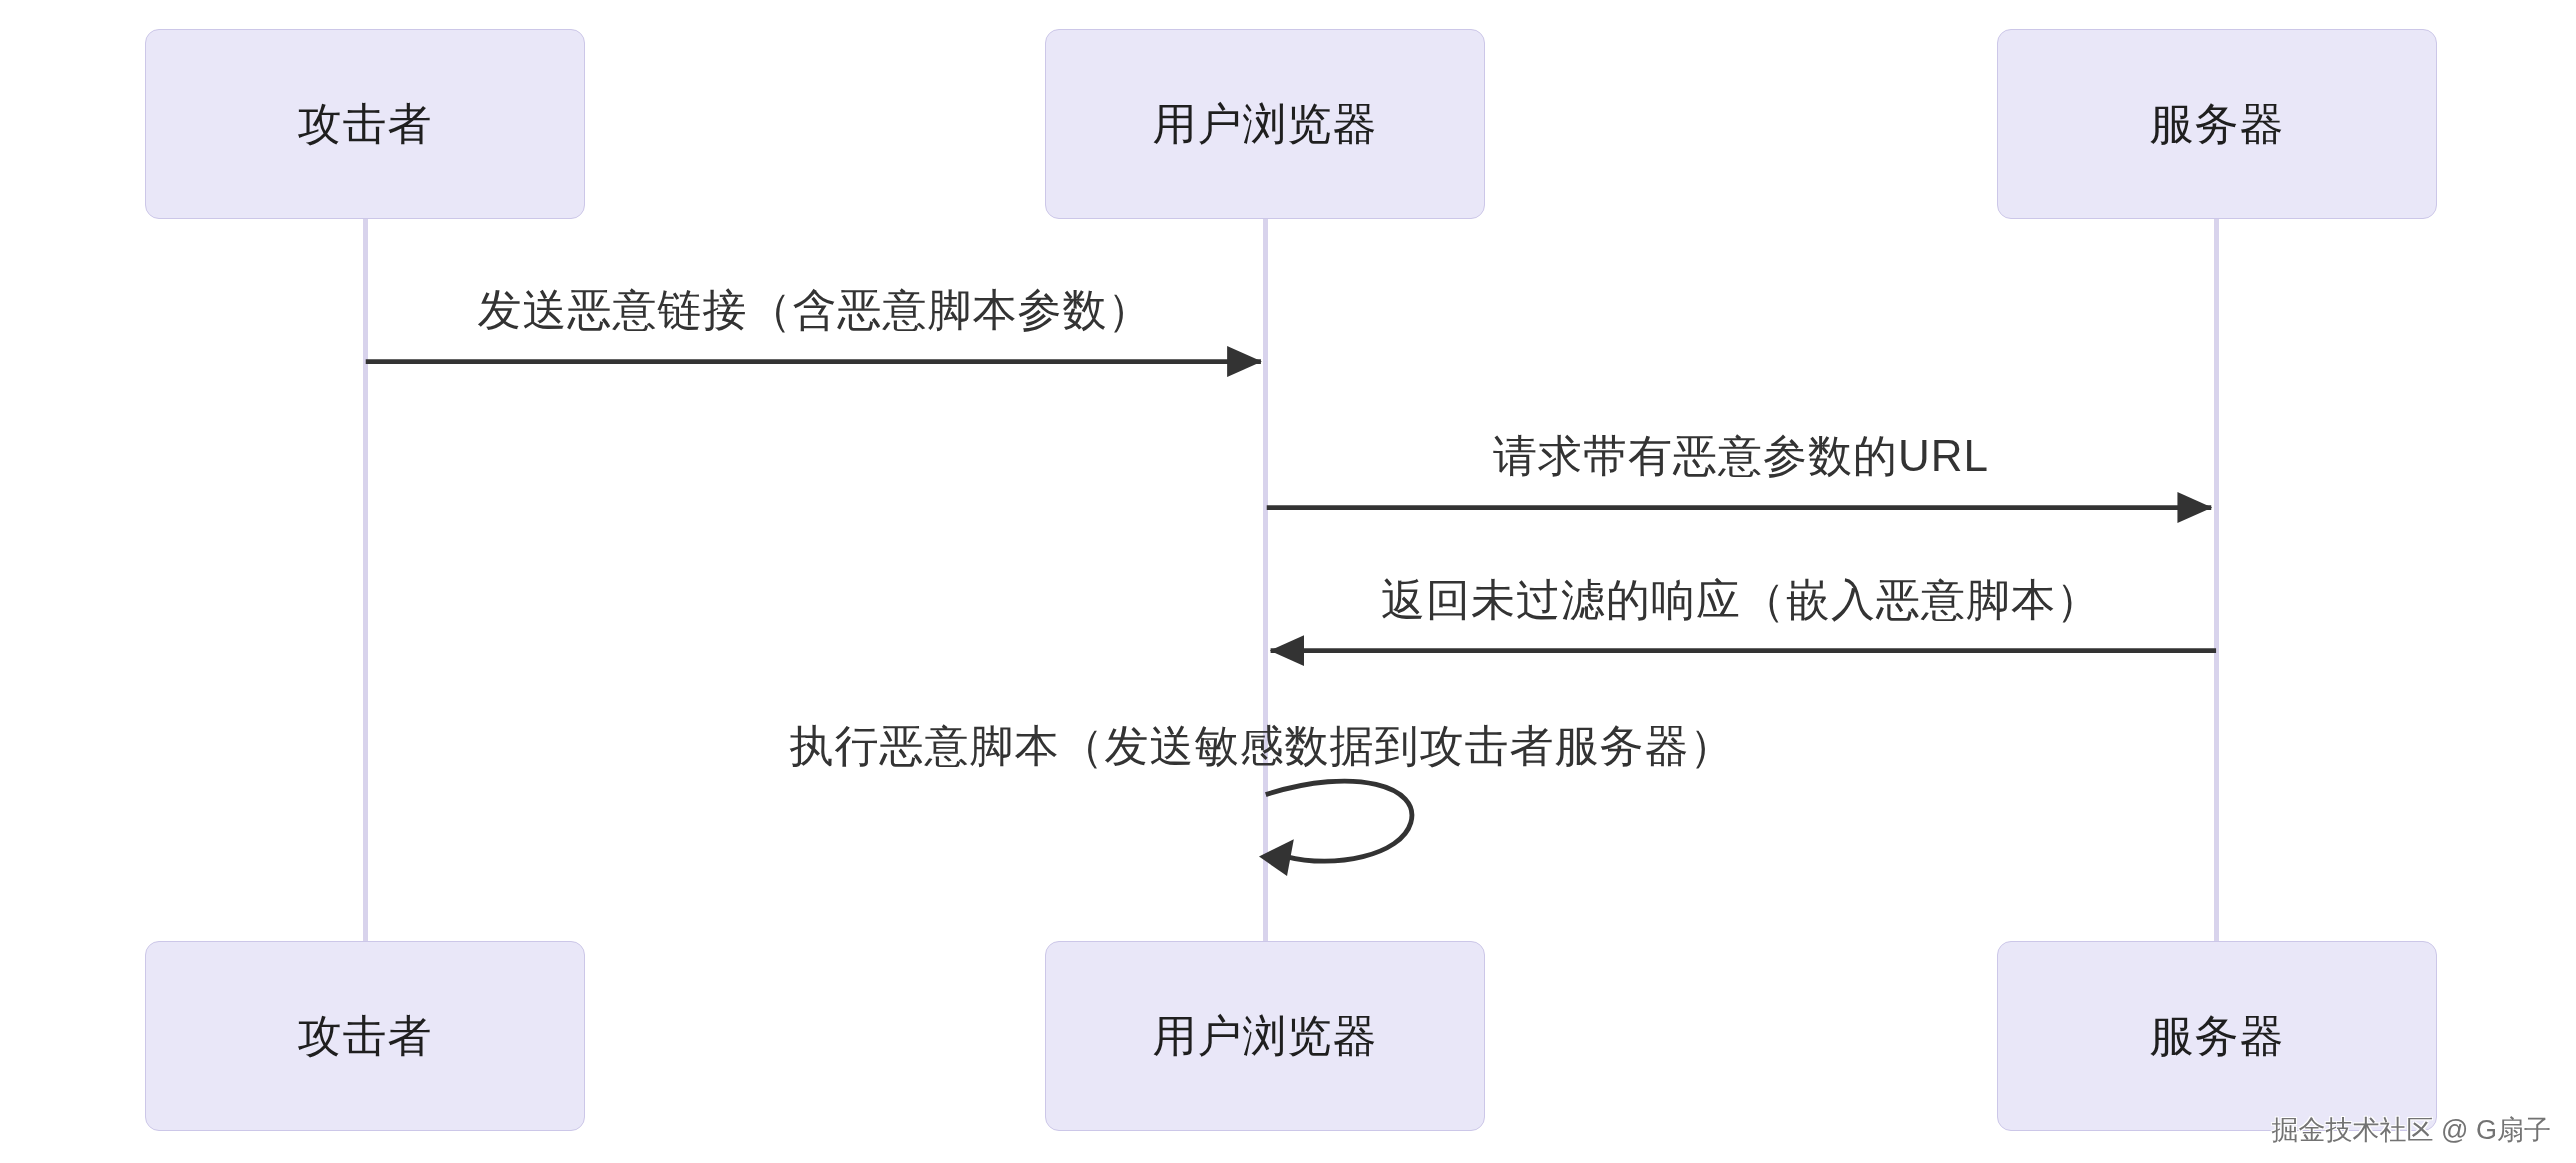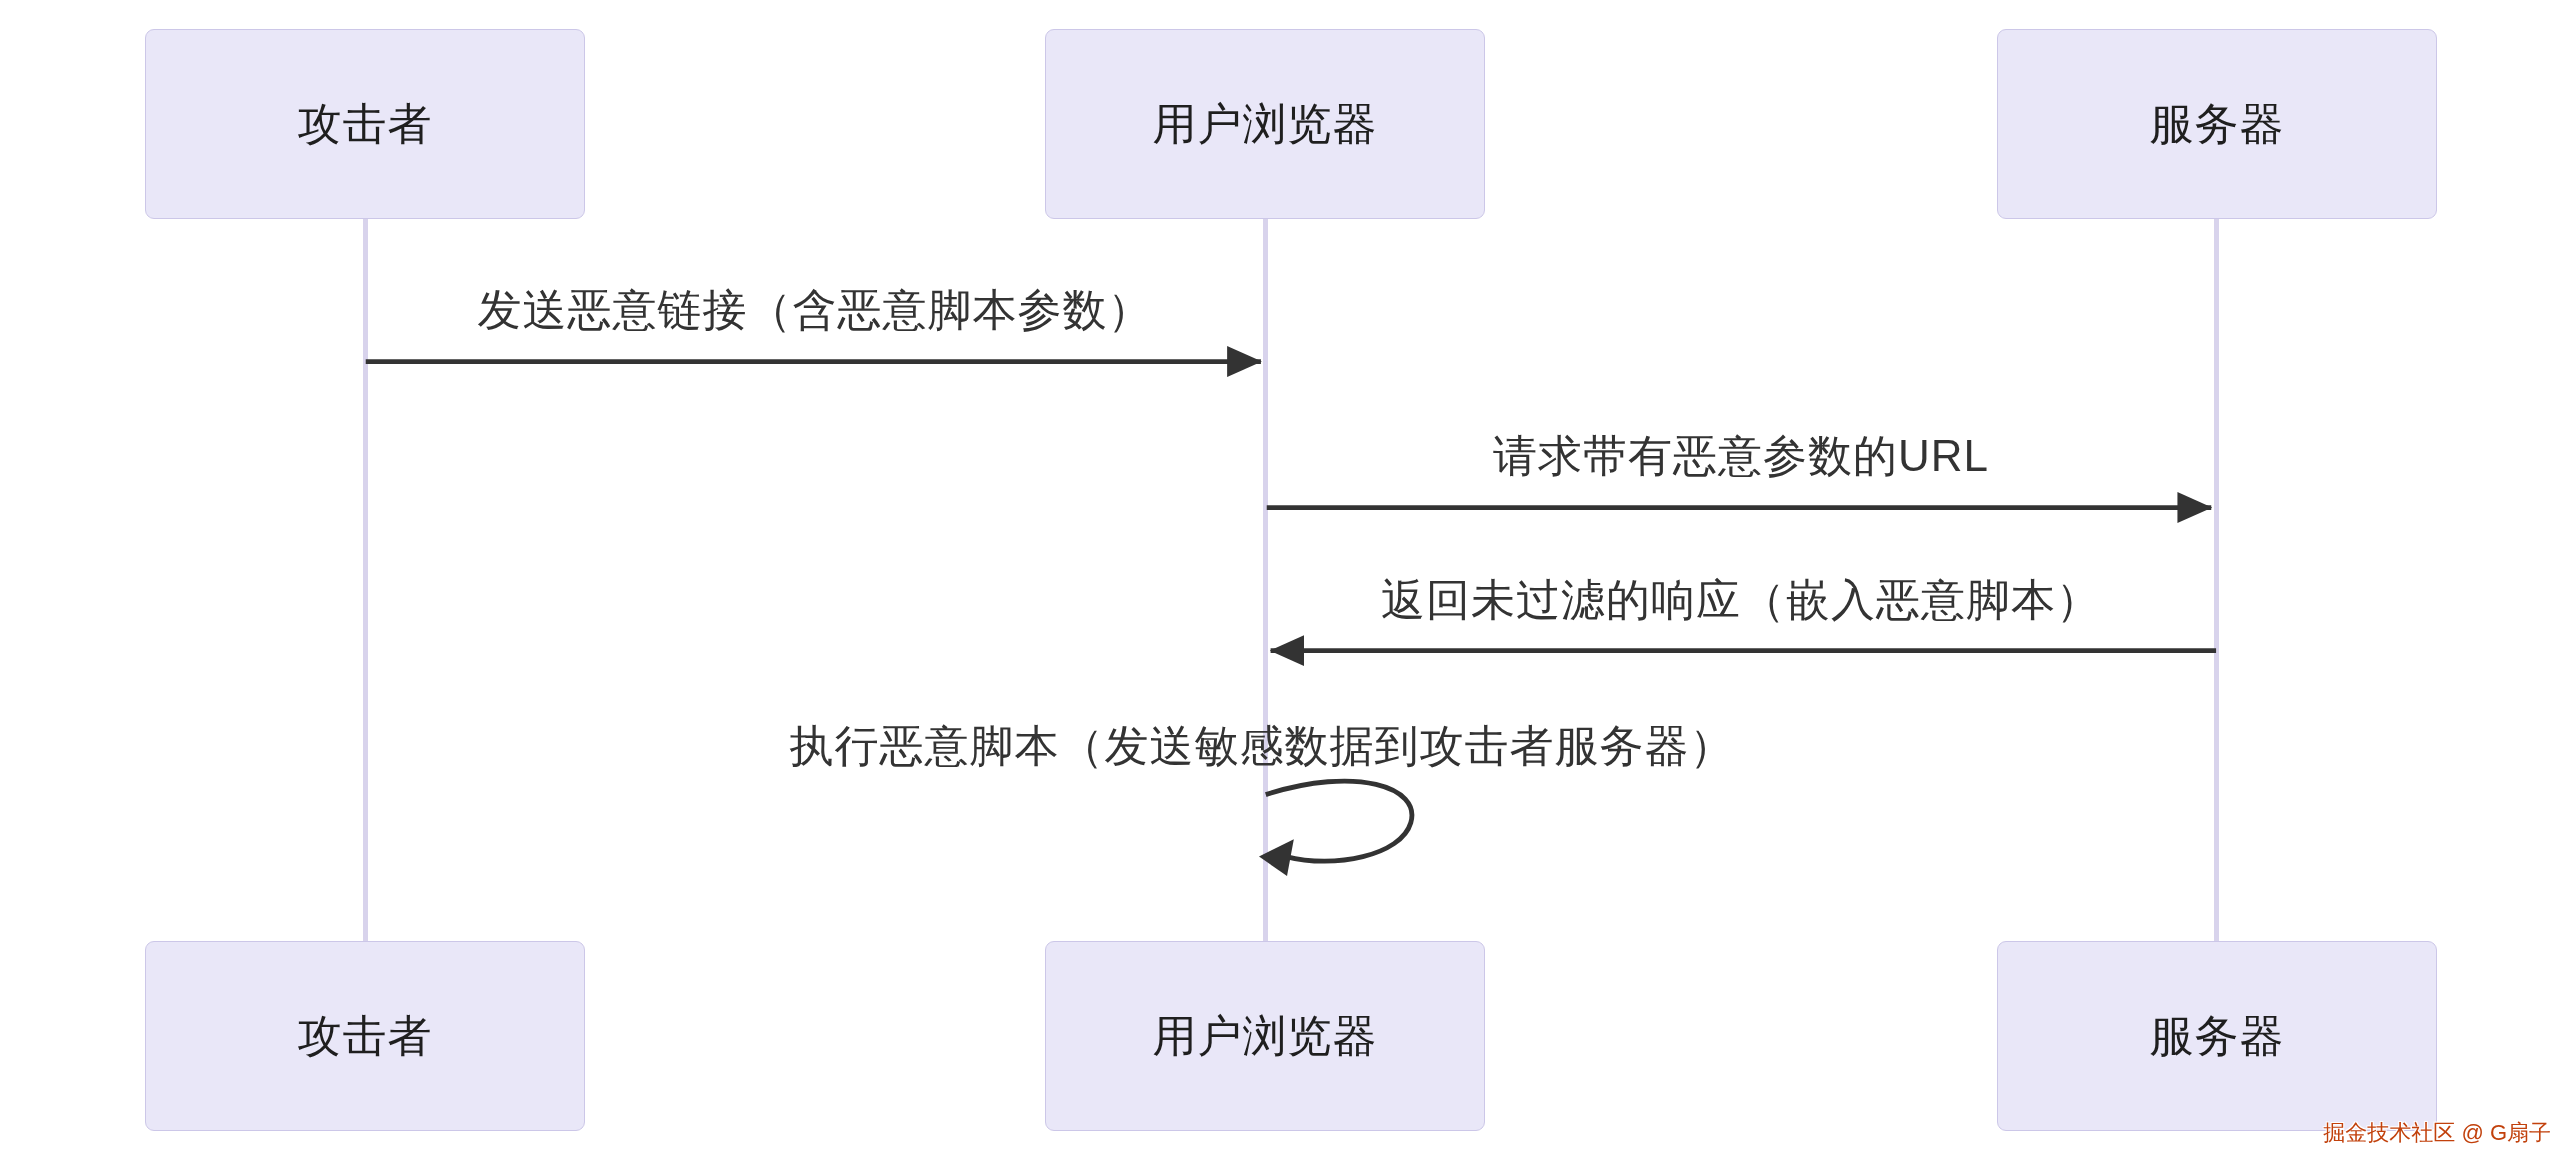--- a/index.html
+++ b/index.html
@@ -29,43 +29,43 @@
     top: 219px;
     height: 723px;
     background: #d8d3ec;
   }
   .actor-box {
     position: absolute;
     width: 440px;
     height: 190px;
     background: #e9e7f8;
     border: 1.9px solid #ccc7e8;
-    border-radius: 9px;
+    border-radius: 14px;
     box-sizing: border-box;
     display: flex;
     align-items: center;
     justify-content: center;
     font-size: 44px;
     color: #1f1f1f;
     letter-spacing: 1px;
   }
   .msg-label {
     position: absolute;
     transform: translateX(-50%);
     white-space: nowrap;
     font-size: 44px;
     color: #333333;
     letter-spacing: 1px;
   }
   .watermark {
     position: absolute;
     right: 25px;
     bottom: 15.5px;
-    font-size: 22px;
-    color: #c2410c;
+    font-size: 27px;
+    color: #737373;
     text-shadow: 1px 1px 0 #ffffff, -1px -1px 0 #ffffff, 1px -1px 0 #ffffff, -1px 1px 0 #ffffff;
     white-space: nowrap;
   }
 </style>
 </head>
 <body>
 
 <div class="canvas">
 
   <div class="lifeline" style="left:363px"></div>

